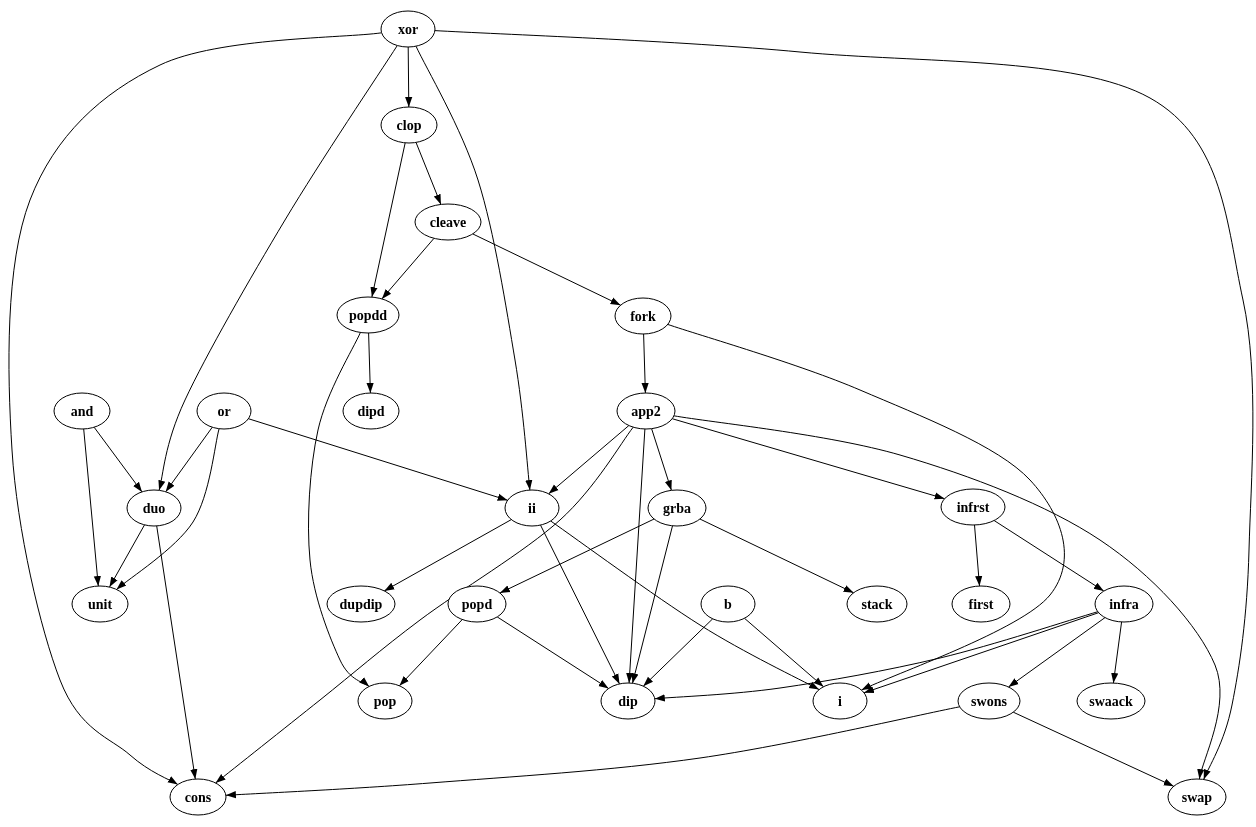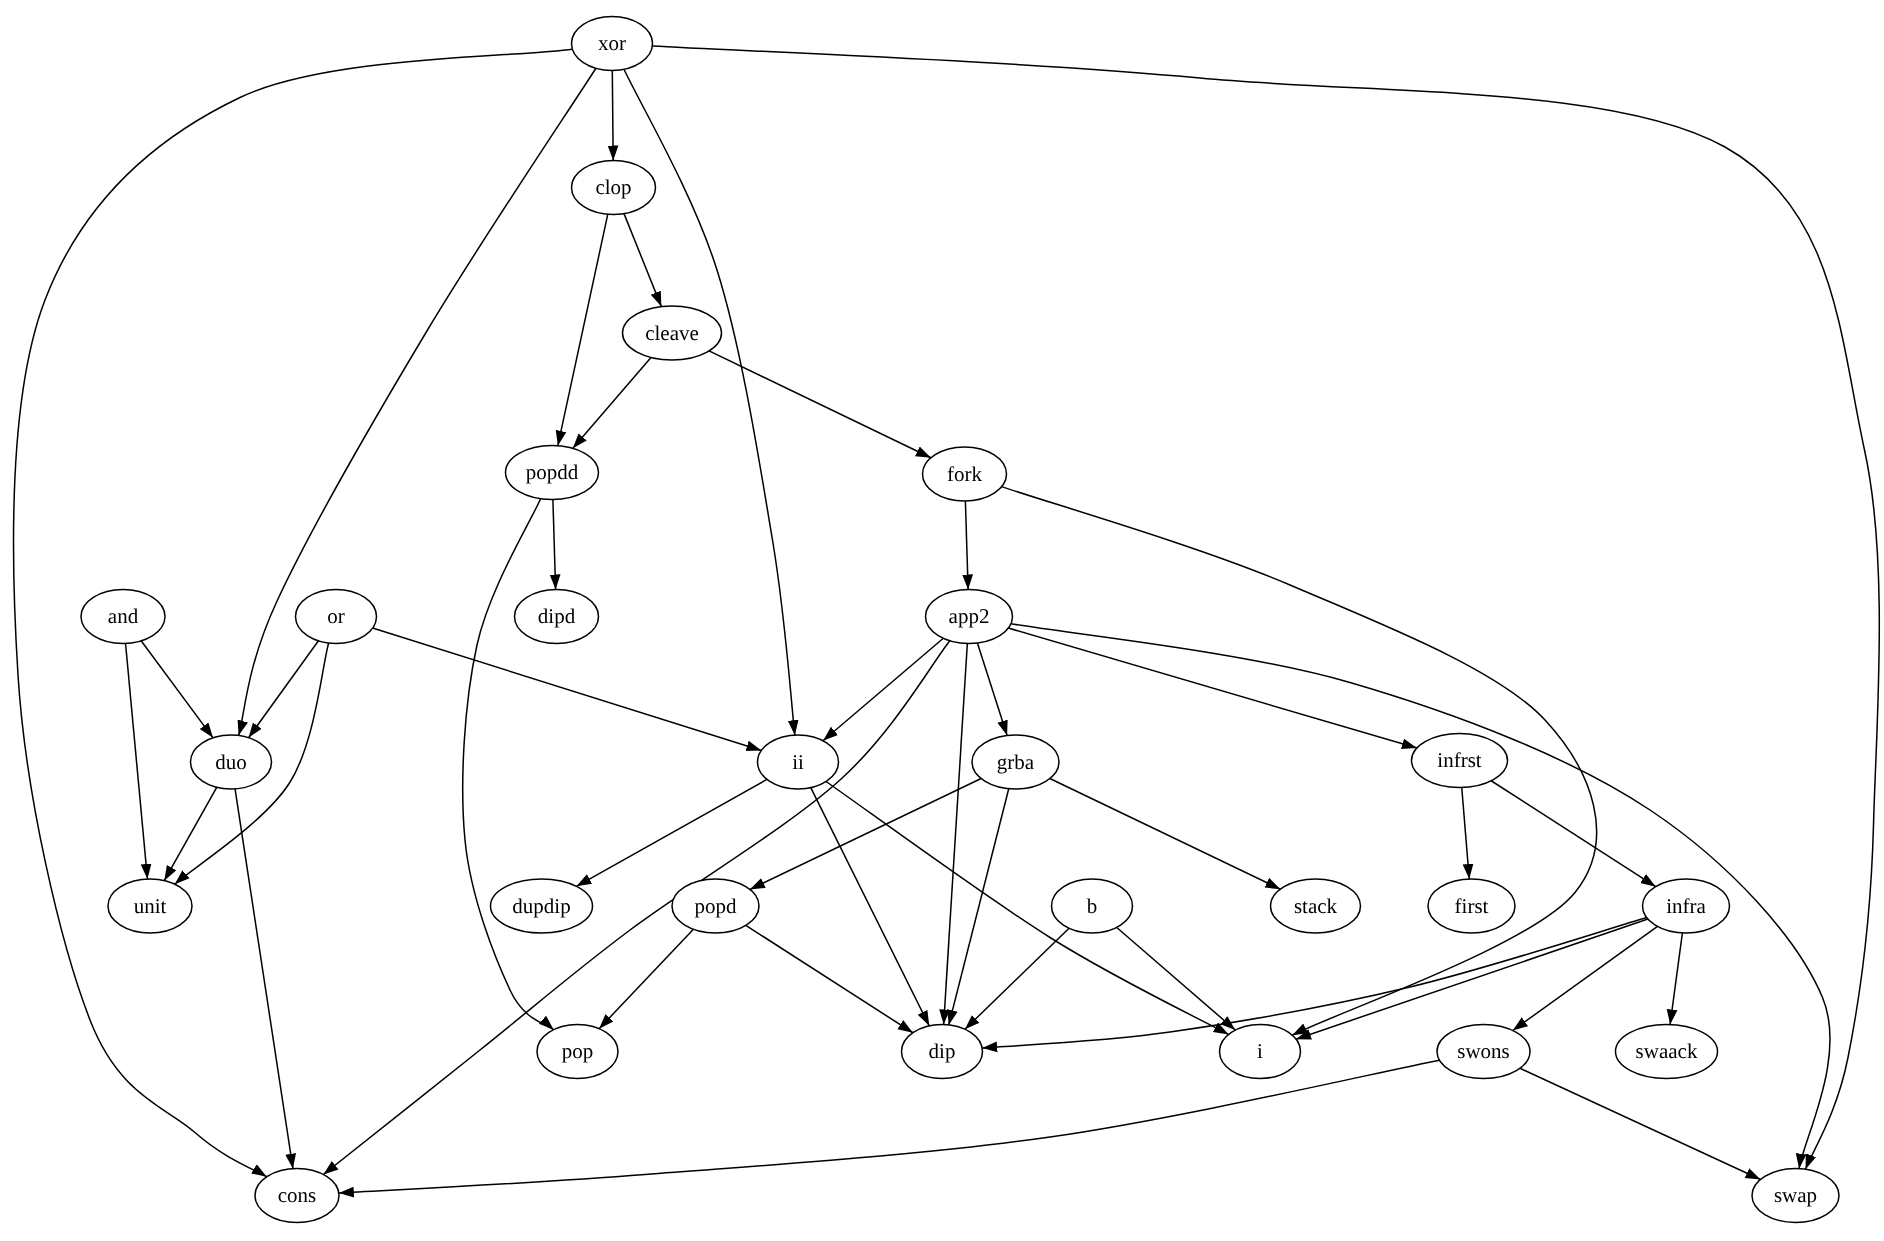--- a/index.html
+++ b/index.html
@@ -1,18 +1,18 @@
 <!DOCTYPE html>
 <html><head>
 <meta charset="utf-8">
 <style>
   html, body { margin: 0; padding: 0; background: #ffffff; }
   body { width: 1256px; height: 827px; overflow: hidden;
          font-family: "Liberation Serif", "DejaVu Serif", serif; }
-  #graph-canvas { width: 1256px; height: 631px; }
+  #graph-canvas { width: 1256px; height: 631px; font-weight: bold; }
   svg { display: block; }
   .node ellipse { fill: #ffffff; stroke: #000000; stroke-width: 1; }
   .node text { font-family: "Liberation Serif", "DejaVu Serif", serif;
                font-size: 14px; fill: #000000; text-anchor: middle; }
   .edge { fill: none; stroke: #000000; stroke-width: 1; }
 </style>
 </head>
 <body>
 
 <div id="graph-canvas">

